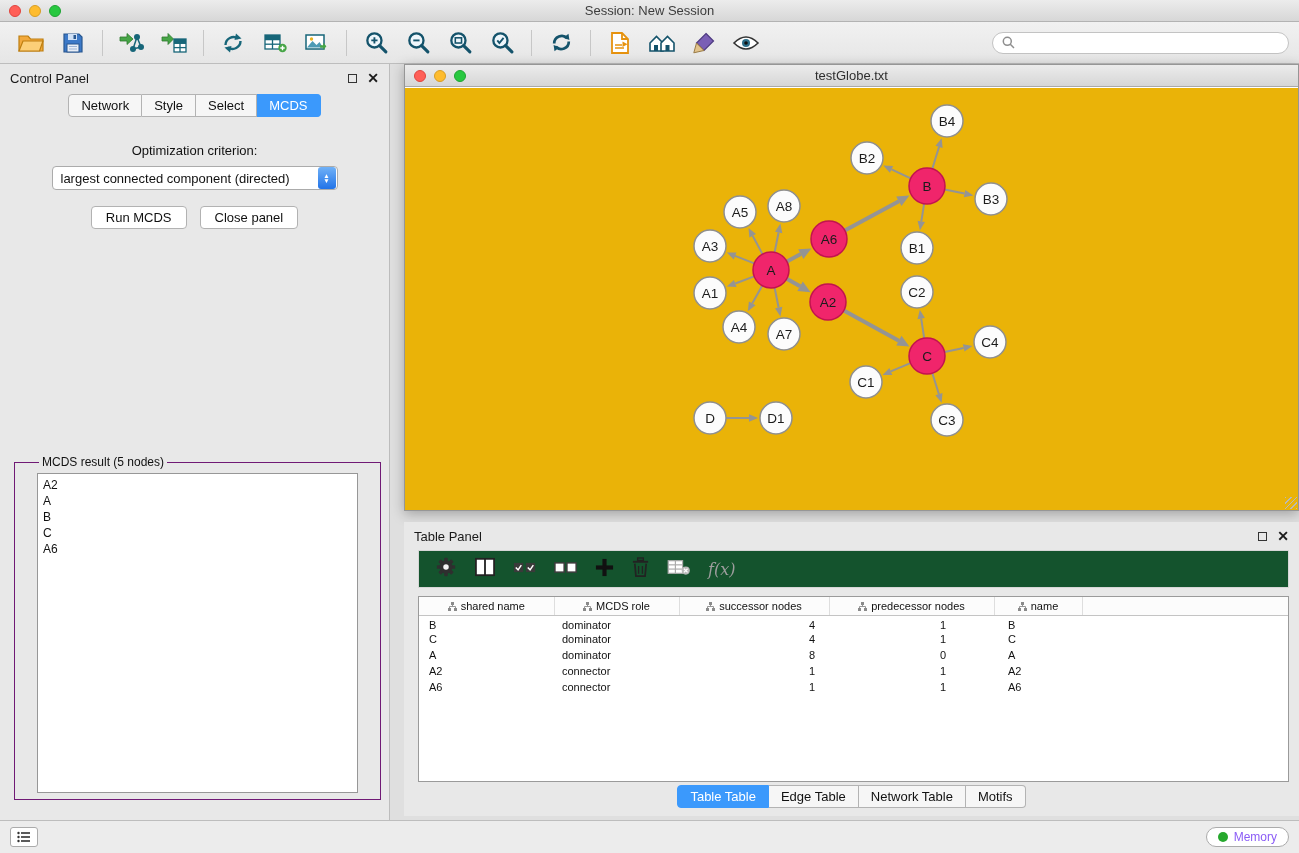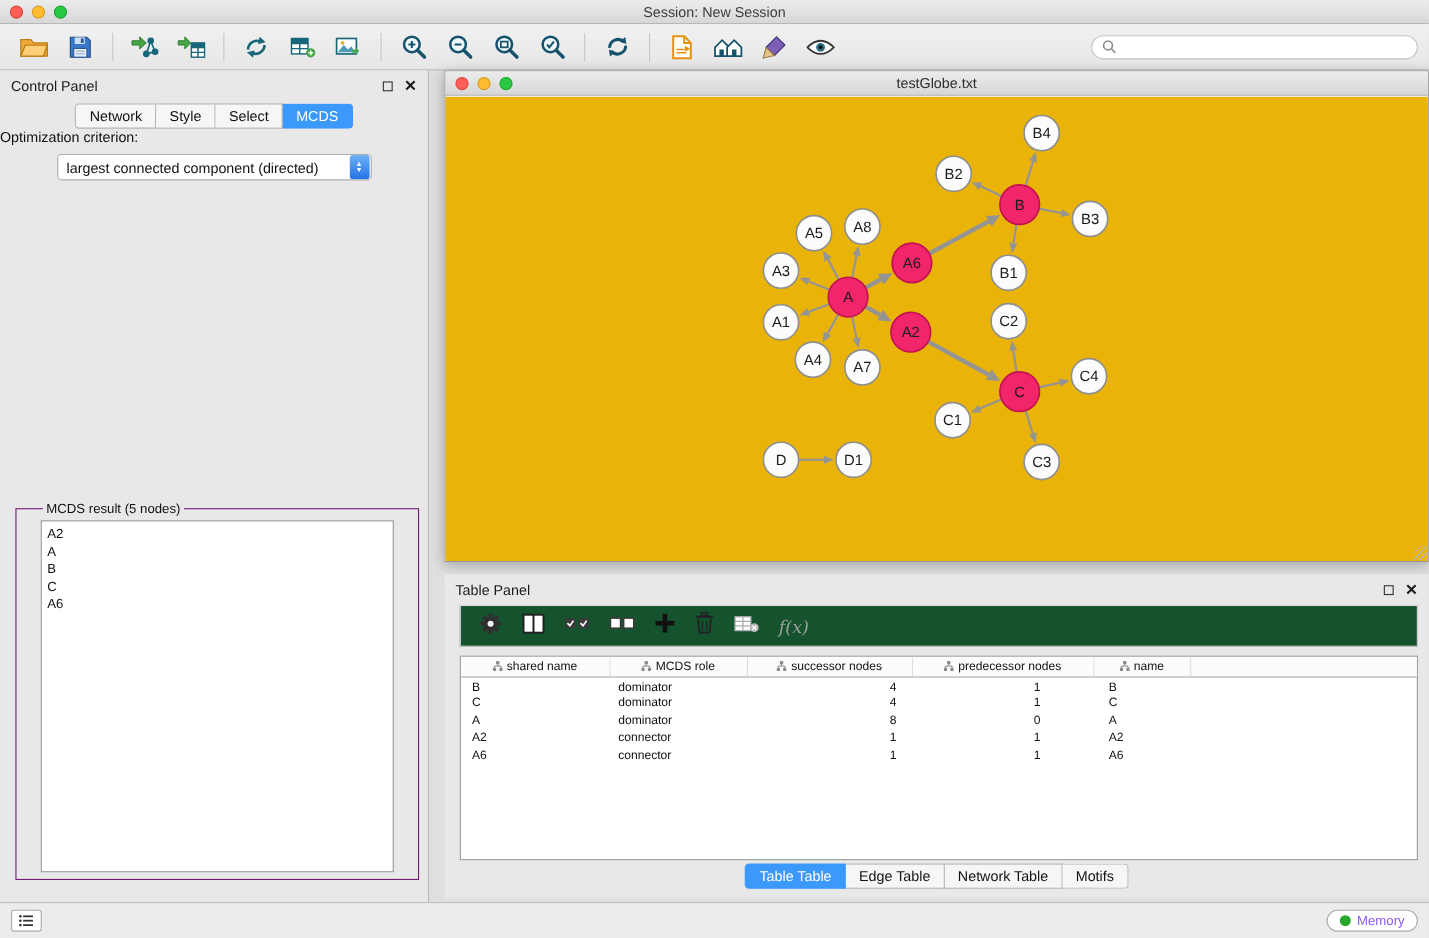--- a/index.html
+++ b/index.html
@@ -33,21 +33,21 @@
   .panel-header { height:28px; display:flex; align-items:center; padding:0 10px; font-size:13px; color:#1a1a1a; }
   .hbtns { margin-left:auto; display:flex; align-items:center; gap:10px; }
   .float-btn { width:9px; height:9px; border:1.4px solid #333; display:inline-block; }
   .close-x { font-size:14px; font-weight:bold; color:#1a1a1a; line-height:12px; }
   .cp-tabs { display:flex; justify-content:center; margin-top:2px; }
   .seg-tab { font-size:13px; color:#111; background:#f6f6f6; border:1px solid #b3b3b3; border-left:none;
     padding:3px 12px; cursor:default; }
   .seg-tab:first-child { border-left:1px solid #b3b3b3; border-radius:4px 0 0 4px; }
   .seg-tab:last-child { border-radius:0 4px 4px 0; }
   .seg-tab.active { background:#3b99fc; border-color:#3b99fc; color:#fff; }
-  .opt-label { font-size:13px; }
+  .opt-label { text-align:center; margin-top:26px; font-size:13px; }
   .combo { margin:8px auto 0; width:286px; height:24px; background:#fff; border:1px solid #ababab;
     border-radius:4px; display:flex; align-items:center; overflow:hidden; }
   .combo .val { flex:1; font-size:13px; padding-left:8px; white-space:nowrap; }
   .combo .stepper { width:18px; height:22px; margin-right:1px; border-radius:3px;
     background:linear-gradient(#70b1f7,#2173e8); display:flex; flex-direction:column;
     align-items:center; justify-content:center; color:#fff; font-size:6.5px; line-height:5.5px; }
   .btn-row { display:flex; justify-content:center; gap:13px; margin-top:16px; }
   .btn { font-size:13px; font-family:"Liberation Sans",sans-serif; padding:3px 14px; background:#fff;
     border:1px solid #b2b2b2; border-radius:4px; color:#111; }
   .mcds-fieldset { position:absolute; left:14px; right:8px; top:391px; bottom:20px;
@@ -274,20 +274,24 @@
       <span class="seg-tab">Select</span>
       <span class="seg-tab active">MCDS</span>
     </div>
   <div class="opt-label">Optimization criterion:</div>
   <div class="combo">
     <span class="val">largest connected component (directed)</span>
     <span class="stepper">
         <span>▲</span>
         <span>▼</span>
       </span>
+  </div>
+  <div class="btn-row">
+    <button class="btn">Run MCDS</button>
+    <button class="btn">Close panel</button>
   </div>
   <fieldset class="mcds-fieldset">
     <legend>MCDS result (5 nodes)</legend>
     <div class="mcds-list">
         <div class="mcds-item">A2</div>
         <div class="mcds-item">A</div>
         <div class="mcds-item">B</div>
         <div class="mcds-item">C</div>
         <div class="mcds-item">A6</div>
       </div>

